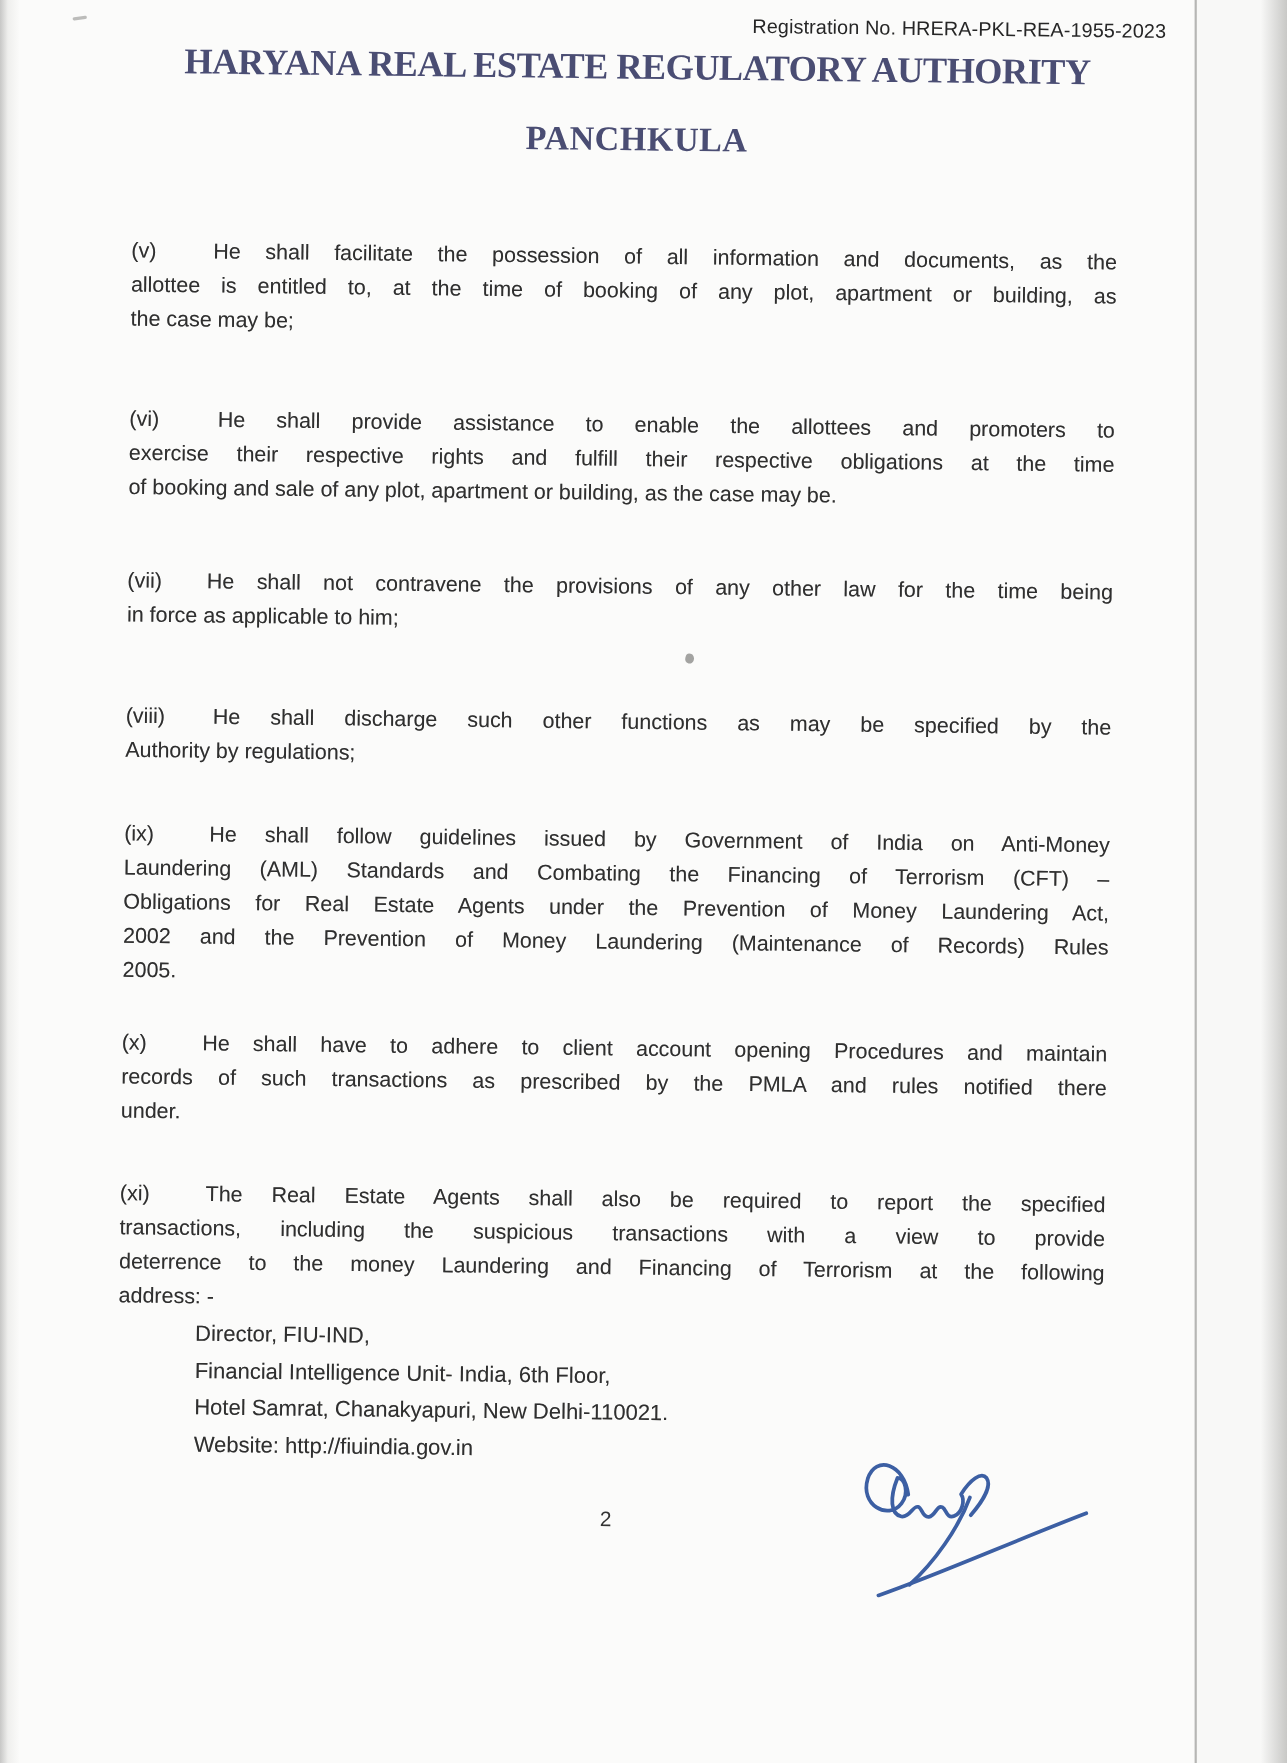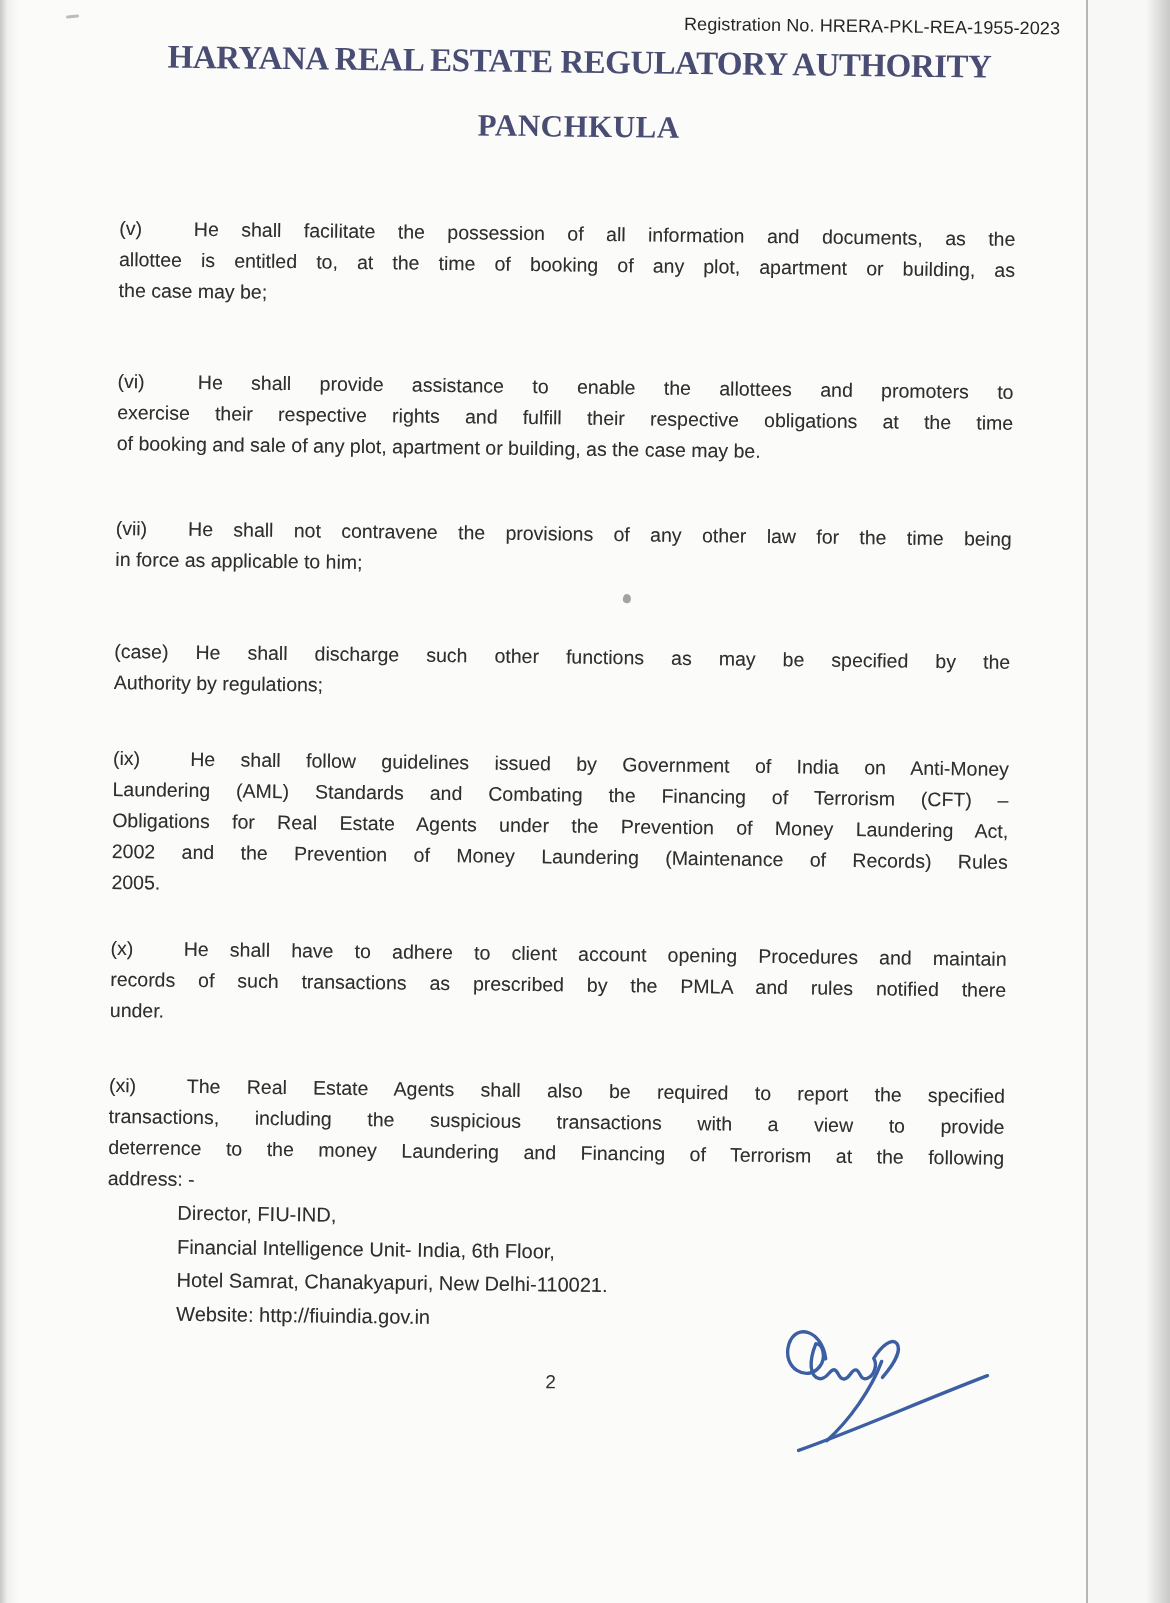--- a/index.html
+++ b/index.html
@@ -117,21 +117,21 @@
       <div class="para" style="top: 366px;">
         <div class="para-line"><span class="clause-marker">(vi)</span> <span>He shall provide assistance to enable the allottees and promoters to</span></div>
         <div class="para-line">exercise their respective rights and fulfill their respective obligations at the time</div>
         <div class="para-line">of booking and sale of any plot, apartment or building, as the case may be.</div>
       </div>
       <div class="para" style="top: 513px;">
         <div class="para-line"><span class="clause-marker">(vii)</span> <span>He shall not contravene the provisions of any other law for the time being</span></div>
         <div class="para-line">in force as applicable to him;</div>
       </div>
       <div class="para" style="top: 636px;">
-        <div class="para-line"><span class="clause-marker">(case)</span> <span>He shall discharge such other functions as may be specified by the</span></div>
+        <div class="para-line"><span class="clause-marker">(viii)</span> <span>He shall discharge such other functions as may be specified by the</span></div>
         <div class="para-line">Authority by regulations;</div>
       </div>
       <div class="para" style="top: 743px;">
         <div class="para-line"><span class="clause-marker">(ix)</span> <span>He shall follow guidelines issued by Government of India on Anti-Money</span></div>
         <div class="para-line">Laundering (AML) Standards and Combating the Financing of Terrorism (CFT) –</div>
         <div class="para-line">Obligations for Real Estate Agents under the Prevention of Money Laundering Act,</div>
         <div class="para-line">2002 and the Prevention of Money Laundering (Maintenance of Records) Rules</div>
         <div class="para-line">2005.</div>
       </div>
       <div class="para" style="top: 933px;">

